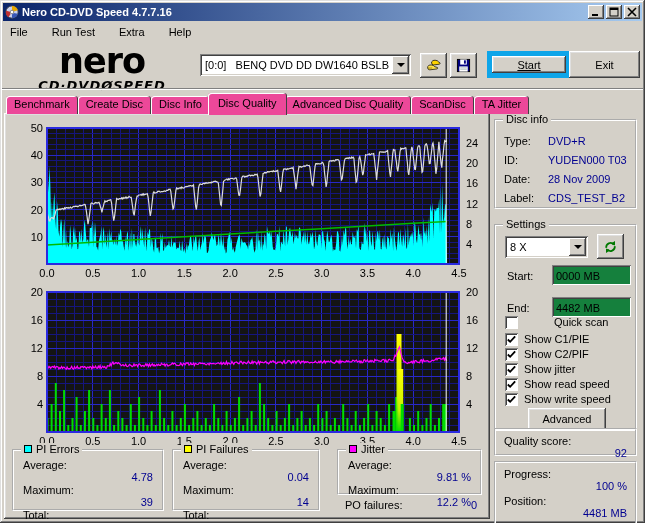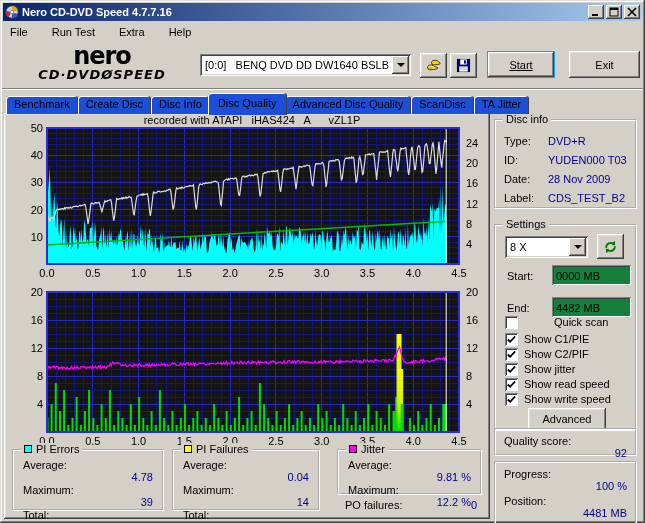--- a/index.html
+++ b/index.html
@@ -18,41 +18,41 @@
   .title-text{color:#fff;font-weight:bold;font-size:11px;margin-left:3px;flex:1;white-space:nowrap;}
   .app-icon{width:14px;height:14px;display:inline-block;}
   .winbtn{width:16px;height:14px;background:#D4D0C8;margin-left:2px;
     box-shadow:inset -1px -1px #404040,inset 1px 1px #fff,inset -2px -2px #808080;
     display:inline-flex;align-items:center;justify-content:center;}
   
   .menubar{position:absolute;left:3px;top:22px;right:3px;height:20px;display:flex;align-items:center;gap:10px;}
   .menu-item{padding:2px 7px;}
   
   .logo{position:absolute;left:12px;top:44px;width:180px;text-align:center;line-height:1;}
-  .logo-l1{font-size:24px;font-weight:900;letter-spacing:-1px;font-family:"DejaVu Sans",sans-serif;}
+  .logo-l1{font-size:35px;font-weight:900;letter-spacing:-1px;font-family:"DejaVu Sans",sans-serif;}
   .logo-l2{font-size:13px;font-weight:900;font-style:italic;letter-spacing:1px;font-family:"DejaVu Sans",sans-serif;}
   .combo{background:#fff;box-shadow:inset 1px 1px #808080,inset -1px -1px #fff,inset 2px 2px #404040,inset -2px -2px #d4d0c8;
     display:flex;align-items:center;}
   .combo-text{flex:1;padding-left:5px;white-space:pre;overflow:hidden;}
   .combo-btn{width:17px;height:18px;margin-right:2px;background:#D4D0C8;
     box-shadow:inset -1px -1px #404040,inset 1px 1px #fff,inset -2px -2px #808080;
     display:flex;align-items:center;justify-content:center;}
   .arrow-down{width:0;height:0;border:4px solid transparent;border-top:4px solid #000;margin-top:4px;}
   .combo-drive{left:200px;top:54px;width:211px;height:22px;}
   .btn{background:#D4D0C8;
     box-shadow:inset -1px -1px #404040,inset 1px 1px #fff,inset -2px -2px #808080,inset 2px 2px #dfdfdf;
     display:flex;align-items:center;justify-content:center;font-size:11px;border:0;}
   .btn-shoes{left:420px;top:53px;width:27px;height:25px;}
   .btn-save{left:450px;top:53px;width:27px;height:25px;}
-  .btn-start{left:487px;top:51px;width:68px;height:27px;border:1px solid #0ea5e9;text-decoration:underline;}
+  .btn-start{left:487px;top:51px;width:84px;height:27px;border:5px solid #0ea5e9;text-decoration:underline;}
   .btn-exit{left:569px;top:51px;width:71px;height:27px;}
   .divider{position:absolute;left:2px;right:2px;top:88px;height:2px;border-top:1px solid #808080;border-bottom:1px solid #fff;}
   
   .tabstrip{position:absolute;left:6px;top:93px;height:21px;display:flex;align-items:flex-end;z-index:6;}
-  .tab{height:18px;padding:2px 8px 0 8px;background:#1d4ed8;white-space:nowrap;
+  .tab{height:18px;padding:2px 8px 0 8px;background:#ec4899;white-space:nowrap;
     border-radius:3px 3px 0 0;
     box-shadow:inset -1px 0 #404040,inset 1px 1px #fff;}
   .tab.active{height:22px;padding:4px 10px 0 10px;margin:0 -2px -1px -2px;position:relative;z-index:7;
     box-shadow:inset -1px 0 #404040,inset 1px 1px #fff;}
   
   .tabpane{position:absolute;left:4px;top:113px;width:486px;height:406px;background:#D4D0C8;
     box-shadow:inset -1px -1px #404040,inset 1px 1px #fff,inset -2px -2px #808080,inset 2px 2px #dfdfdf;z-index:1;}
   .chart-header{position:absolute;left:45px;top:114px;width:414px;text-align:center;white-space:pre;z-index:2;}
   .chartsvg{position:absolute;left:5px;z-index:2;}
   
@@ -163,21 +163,20 @@
       <div class="tab">Benchmark</div>
       <div class="tab">Create Disc</div>
       <div class="tab">Disc Info</div>
       <div class="tab active">Disc Quality</div>
       <div class="tab">Advanced Disc Quality</div>
       <div class="tab">ScanDisc</div>
       <div class="tab">TA Jitter</div>
     </div>
 
   <div class="tabpane"></div>
-  <div class="chart-header">recorded with ATAPI   iHAS424   A      vZL1P</div>
   <svg id="chart-top" class="chartsvg" style="top:120px" width="481" height="162">
       <defs>
         <linearGradient id="grad0" x1="0" y1="0" x2="0" y2="1">
           <stop offset="0%" stop-color="#FFFF00"></stop>
           <stop offset="65%" stop-color="#C8F000"></stop>
           <stop offset="100%" stop-color="#00DD00"></stop>
         </linearGradient>
       </defs>
       <rect x="42" y="8" width="412" height="136" fill="#141414"></rect>
       <g shape-rendering="crispEdges">

